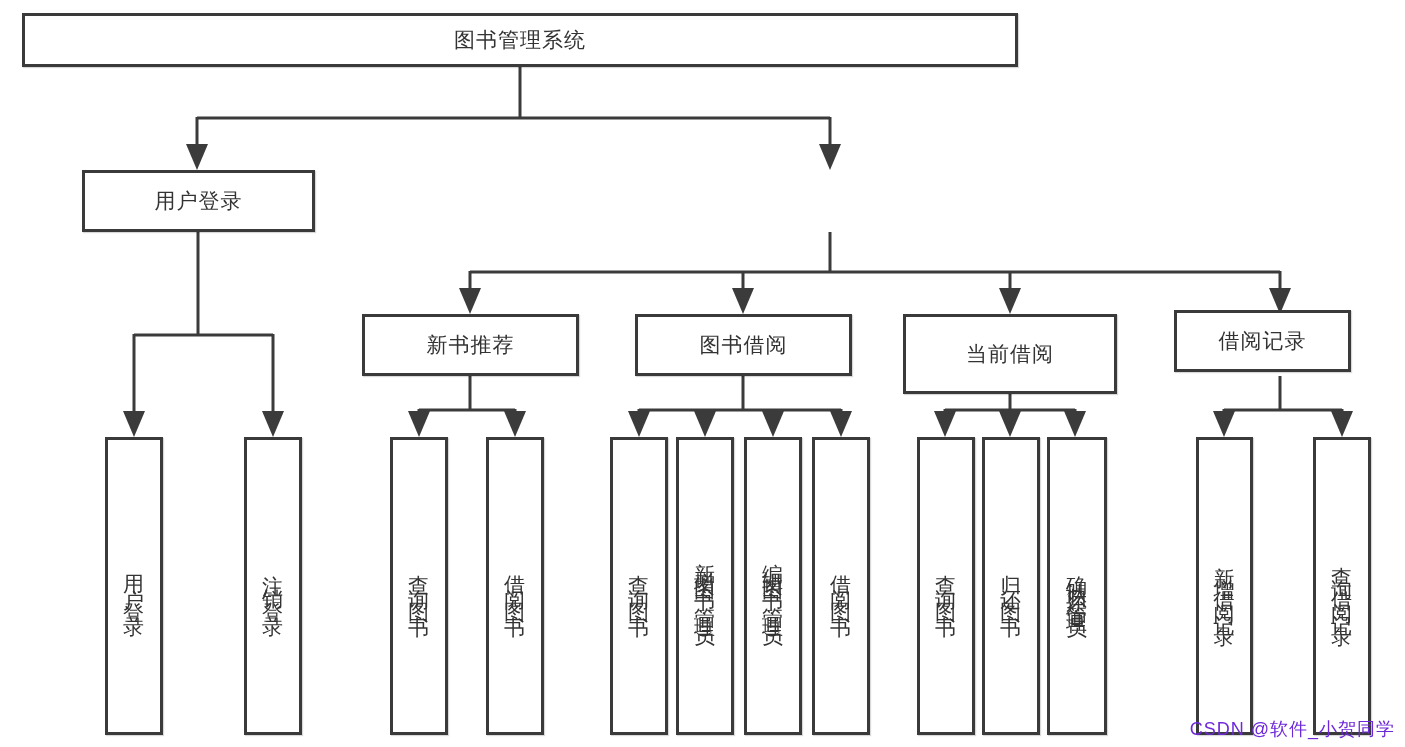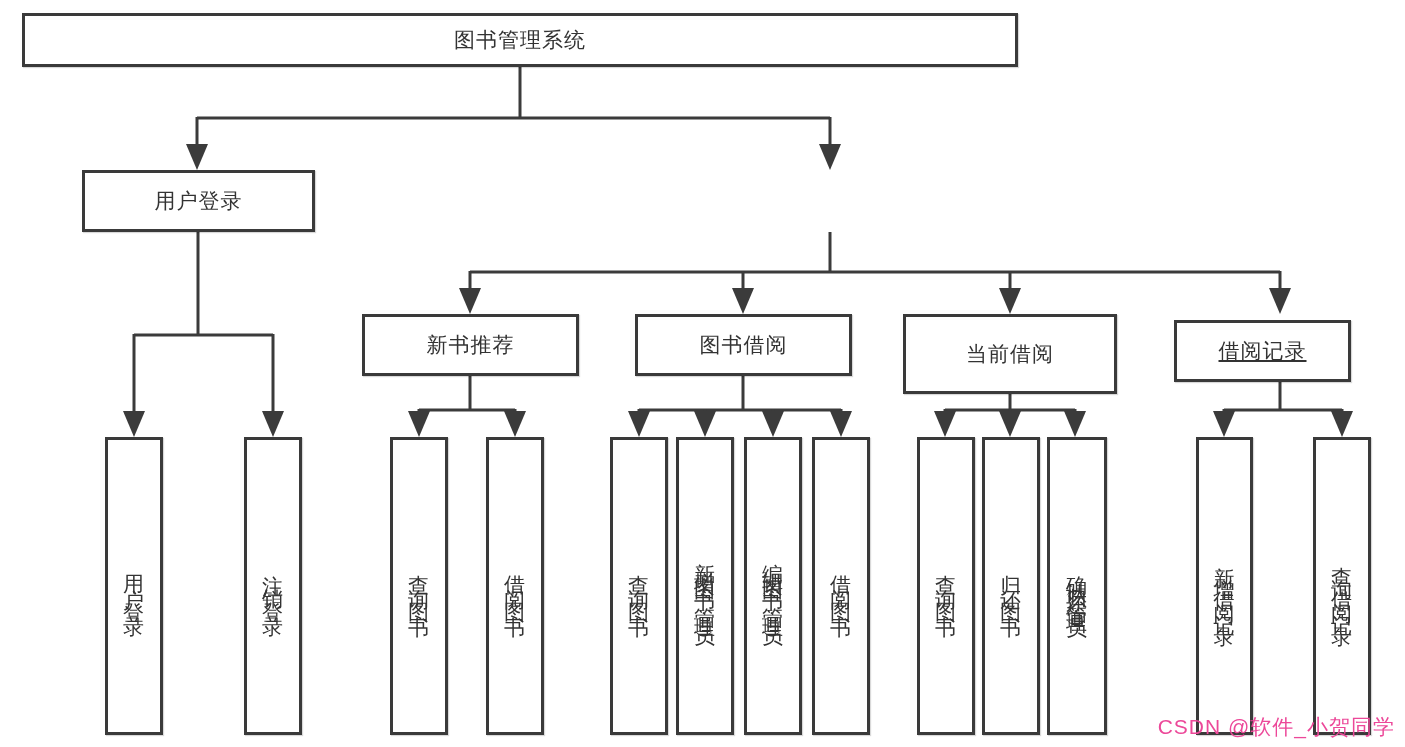--- a/index.html
+++ b/index.html
@@ -30,22 +30,22 @@
     letter-spacing:14px;
     line-height:1;
     white-space:nowrap;
   }
   .node-v.len6 span{letter-spacing:12px;}
   .node-v.len8 span{letter-spacing:9px;}
   .node-v.len9 span{letter-spacing:6px;}
   #watermark{
     position:absolute;
     right:10px;bottom:6px;
-    font-size:21px;
-    color:#ec4899;
+    font-size:18px;
+    color:#6d28d9;
     letter-spacing:1px;
     white-space:nowrap;
   }
 </style>
 </head>
 <body>
 
 <div id="stage">
 
   <svg id="connectors" viewBox="0 0 1405 747" xmlns="http://www.w3.org/2000/svg">
@@ -127,21 +127,21 @@
 
   <div class="node node-h" style="left:635px;top:314px;width:217px;height:62px;">
     <span>图书借阅</span>
   </div>
   <div class="node node-h" style="left:362px;top:314px;width:217px;height:62px;">
     <span>新书推荐</span>
   </div>
   <div class="node node-h" style="left:903px;top:314px;width:214px;height:80px;">
     <span>当前借阅</span>
   </div>
-  <div class="node node-h" style="left:1174px;top:320px;width:177px;height:62px;text-decoration:underline;">
+  <div class="node node-h" style="left:1174px;top:310px;width:177px;height:62px;">
     <span>借阅记录</span>
   </div>
 
   <div class="node node-v" style="left:105px;top:437px;width:58px;height:298px;">
     <span>用户登录</span>
   </div>
   <div class="node node-v" style="left:244px;top:437px;width:58px;height:298px;">
     <span>注销登录</span>
   </div>
 

